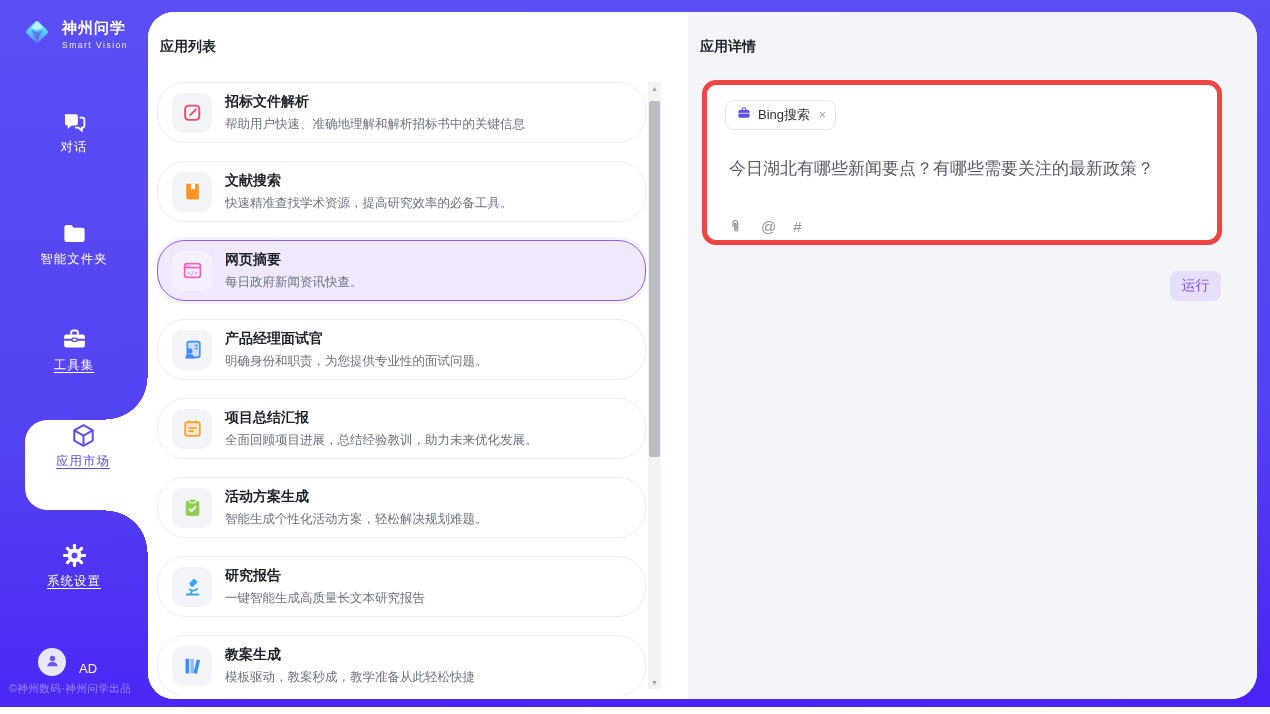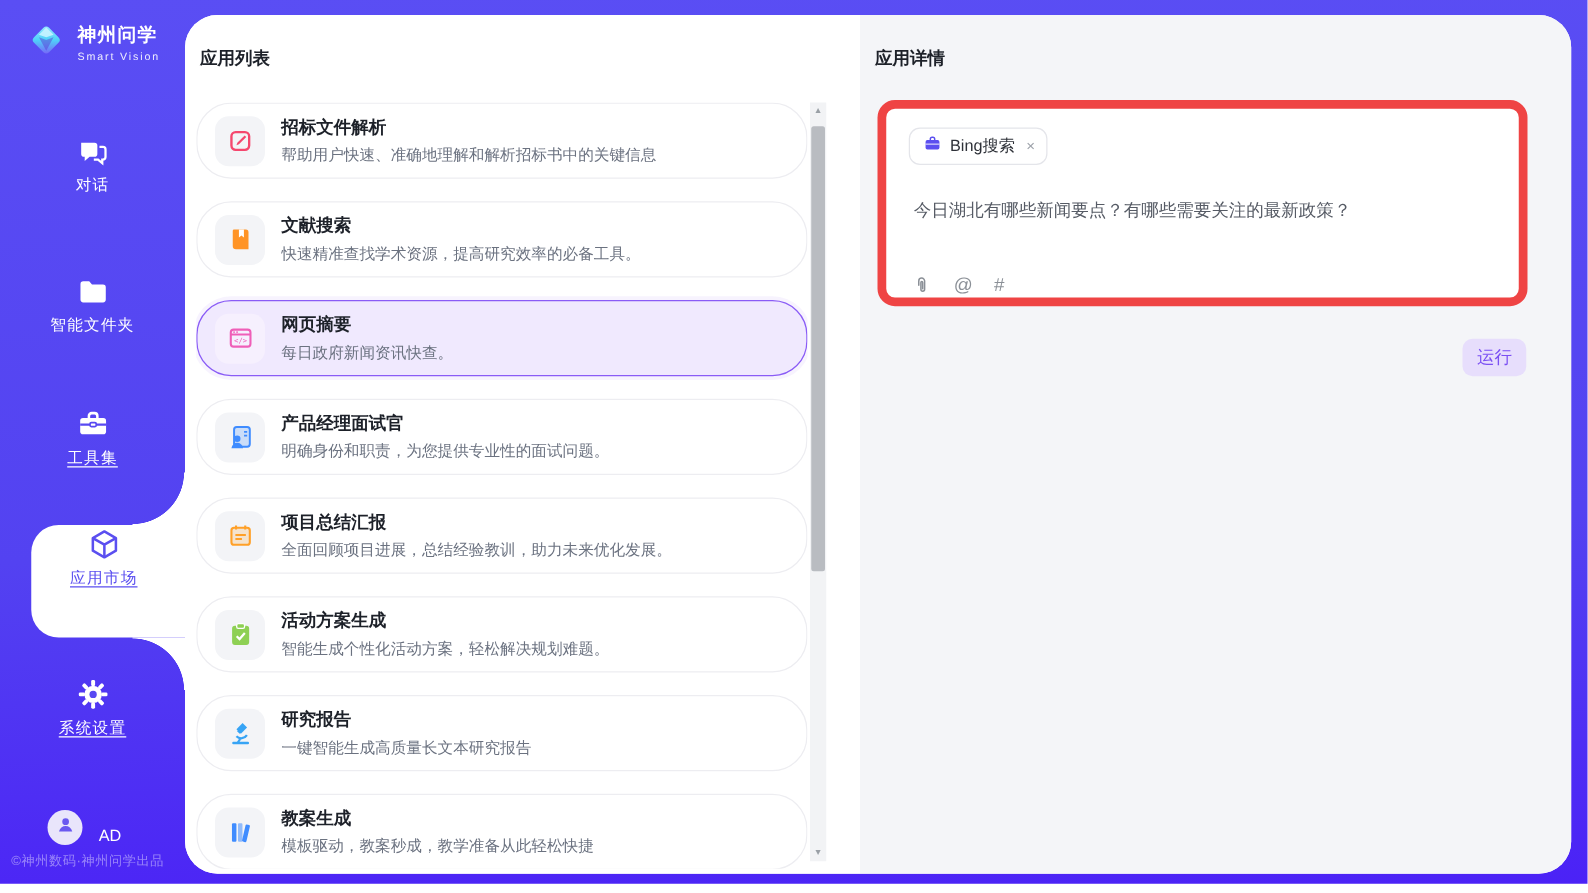--- a/index.html
+++ b/index.html
@@ -70,27 +70,27 @@
   .sb-btn { position:absolute; left:0; width:13px; height:13px; color:#9aa0a6; font-size:7px;
     display:flex; align-items:center; justify-content:center; cursor:pointer; }
   .sb-up { top:0; } .sb-down { bottom:0; }
   .sb-thumb { position:absolute; left:1px; top:19px; width:11px; height:356px; background:#b9bcc1; border-radius:2px; cursor:grab; }
 
   
   .detail-pane { position:absolute; left:540px; top:0; right:0; height:687px; background:var(--detail-bg); }
   .detail-pane .pane-title { position:absolute; left:12px; top:26px; }
 
   .input-card { position:absolute; left:14px; top:68px; width:520px; height:165px;
-    background:#fff; border:7px solid #ef4444; border-radius:14px; }
+    background:#fff; border:5px solid #ef4444; border-radius:14px; }
   .chip { position:absolute; left:18px; top:15px; height:30px; display:inline-flex; align-items:center;
     gap:7px; padding:0 9px 0 11px; border:1px solid #e4e5ea; border-radius:9px; background:#fff; cursor:pointer; }
   .chip svg { width:14px; height:14px; color:var(--accent); }
   .chip-label { font-size:13px; color:#2e3138; }
   .chip-close { font-size:12px; color:#9ca1a9; margin-left:2px; cursor:pointer; }
-  .question { position:absolute; left:22px; top:71px; right:22px; font-size:14px; color:#565b65; line-height:1.5; }
+  .question { position:absolute; left:22px; top:71px; right:22px; font-size:17px; color:#565b65; line-height:1.5; }
   .tool-row { position:absolute; left:20px; top:133px; display:flex; align-items:center; gap:17px; color:#8b9097; }
   .tool-row .tool-ic { font-size:15px; cursor:pointer; display:flex; align-items:center; }
   .tool-row svg { width:17px; height:17px; }
 
   .run-btn { position:absolute; top:259px; right:36px; width:51px; height:30px; border:none;
     border-radius:8px; background:var(--run-bg); color:var(--run-text); font-size:14px; cursor:pointer;
     font-family:inherit; }
 </style>
 </head>
 <body>

